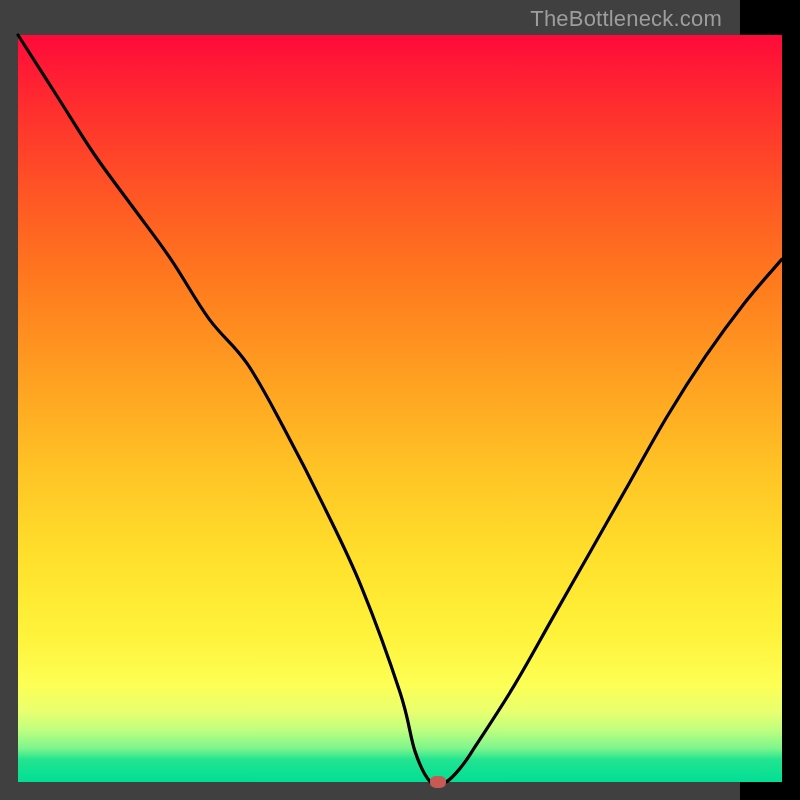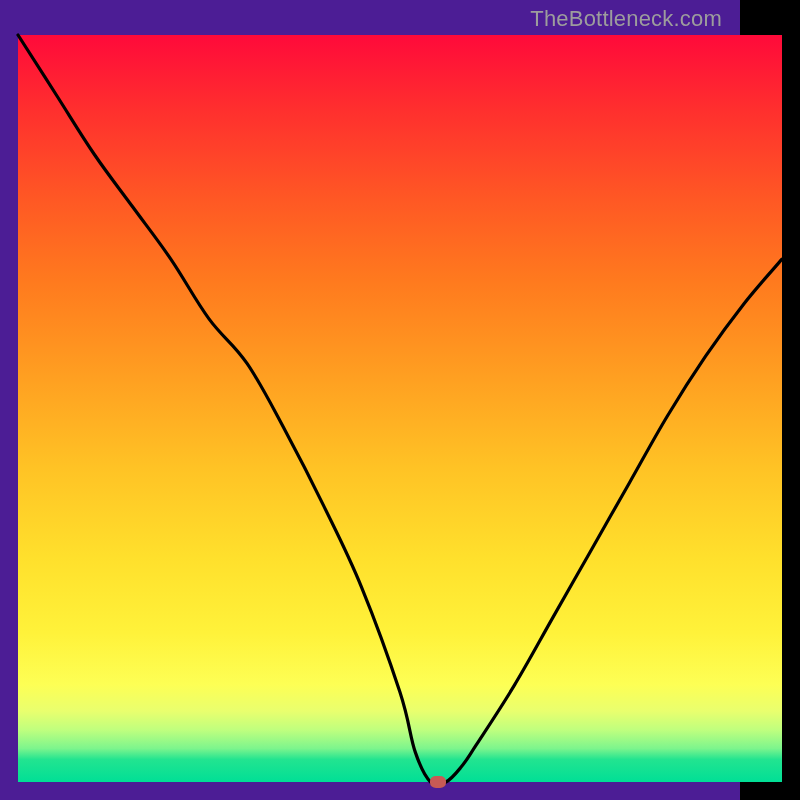--- a/index.html
+++ b/index.html
@@ -8,21 +8,21 @@
     width: 800px;
     height: 800px;
     background: #000;
     overflow: hidden;
     font-family: Arial, Helvetica, sans-serif;
   }
   .frame {
     position: relative;
     width: 740px;
     height: 800px;
-    background: #4c1d95;
+    background: #404040;
   }
   .plot {
     position: absolute;
     left: 18px;
     top: 35px;
     width: 764px;
     height: 747px;
     background: linear-gradient(
       to bottom,
       #ff0a3a 0%,

